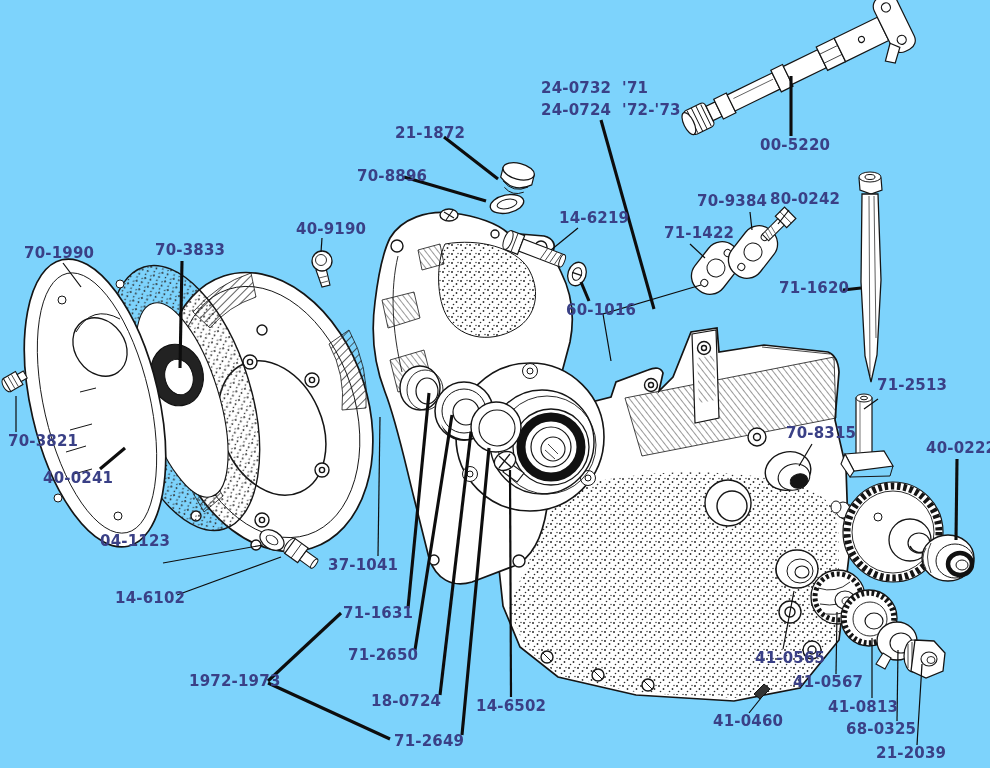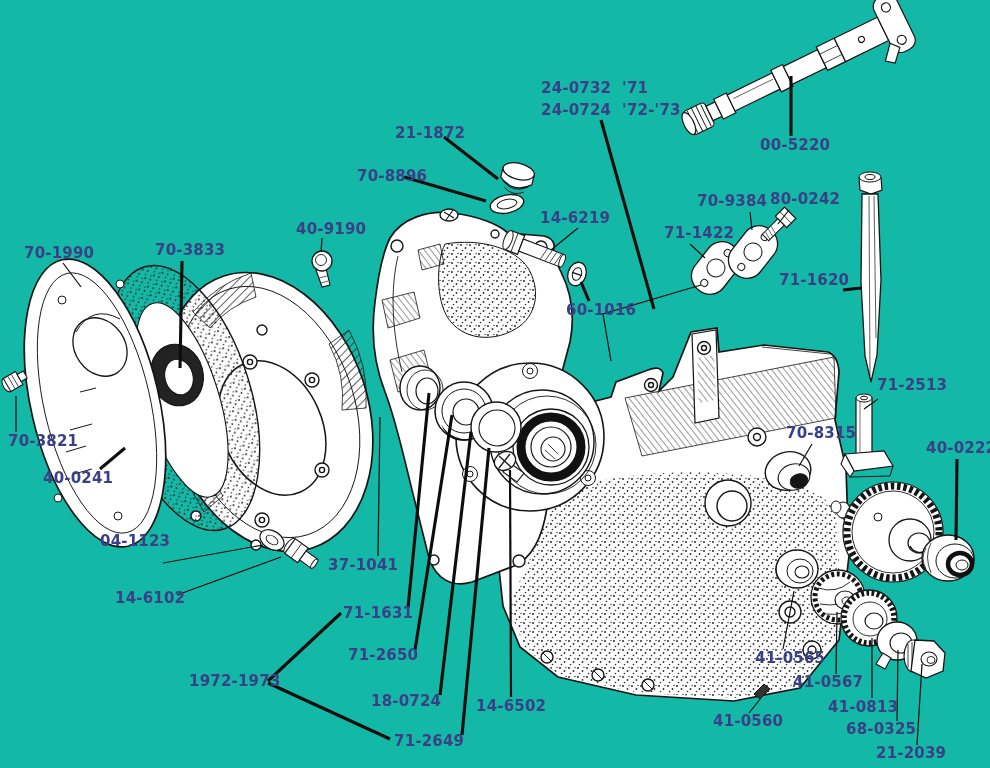--- a/index.html
+++ b/index.html
@@ -1,16 +1,16 @@
 <!DOCTYPE html>
 <html><head>
 <meta charset="utf-8">
 <style>
   html,body{margin:0;padding:0;background:#fff;}
-  .stage{position:relative;width:990px;height:768px;background:#14b8a6;overflow:hidden;}
+  .stage{position:relative;width:990px;height:768px;background:#7dd3fc;overflow:hidden;}
   .stage svg{position:absolute;left:0;top:0;}
   .plabel{
     position:absolute;
     font:bold 15px "DejaVu Sans","Liberation Sans",sans-serif;
     color:#3a4086;
     letter-spacing:.2px;
     white-space:pre;
     line-height:15px;
   }
 </style>
@@ -367,44 +367,44 @@
     </g>
   </g>
 </svg>
 
 <div>
   <span class="plabel" style="left:541px;top:81px">24-0732  '71</span>
   <span class="plabel" style="left:541px;top:103px">24-0724  '72-'73</span>
   <span class="plabel" style="left:760px;top:138px">00-5220</span>
   <span class="plabel" style="left:395px;top:126px">21-1872</span>
   <span class="plabel" style="left:357px;top:169px">70-8896</span>
-  <span class="plabel" style="left:540px;top:211px">14-6219</span>
+  <span class="plabel" style="left:559px;top:211px">14-6219</span>
   <span class="plabel" style="left:296px;top:222px">40-9190</span>
   <span class="plabel" style="left:24px;top:246px">70-1990</span>
   <span class="plabel" style="left:155px;top:243px">70-3833</span>
   <span class="plabel" style="left:697px;top:194px">70-9384</span>
   <span class="plabel" style="left:770px;top:192px">80-0242</span>
   <span class="plabel" style="left:664px;top:226px">71-1422</span>
-  <span class="plabel" style="left:779px;top:273px">71-1620</span>
+  <span class="plabel" style="left:779px;top:281px">71-1620</span>
   <span class="plabel" style="left:566px;top:303px">60-1016</span>
   <span class="plabel" style="left:8px;top:434px">70-3821</span>
   <span class="plabel" style="left:43px;top:471px">40-0241</span>
   <span class="plabel" style="left:877px;top:378px">71-2513</span>
   <span class="plabel" style="left:786px;top:426px">70-8315</span>
   <span class="plabel" style="left:926px;top:441px">40-0222</span>
   <span class="plabel" style="left:100px;top:534px">04-1123</span>
   <span class="plabel" style="left:115px;top:591px">14-6102</span>
   <span class="plabel" style="left:328px;top:558px">37-1041</span>
   <span class="plabel" style="left:343px;top:606px">71-1631</span>
   <span class="plabel" style="left:348px;top:648px">71-2650</span>
   <span class="plabel" style="left:189px;top:674px">1972-1973</span>
   <span class="plabel" style="left:371px;top:694px">18-0724</span>
   <span class="plabel" style="left:476px;top:699px">14-6502</span>
   <span class="plabel" style="left:394px;top:734px">71-2649</span>
-  <span class="plabel" style="left:713px;top:714px">41-0560</span>
+  <span class="plabel" style="left:713px;top:714px">41-0460</span>
   <span class="plabel" style="left:755px;top:651px">41-0565</span>
   <span class="plabel" style="left:793px;top:675px">41-0567</span>
   <span class="plabel" style="left:828px;top:700px">41-0813</span>
   <span class="plabel" style="left:846px;top:722px">68-0325</span>
   <span class="plabel" style="left:876px;top:746px">21-2039</span>
 </div>
 
 </div>
 
 </body></html>

